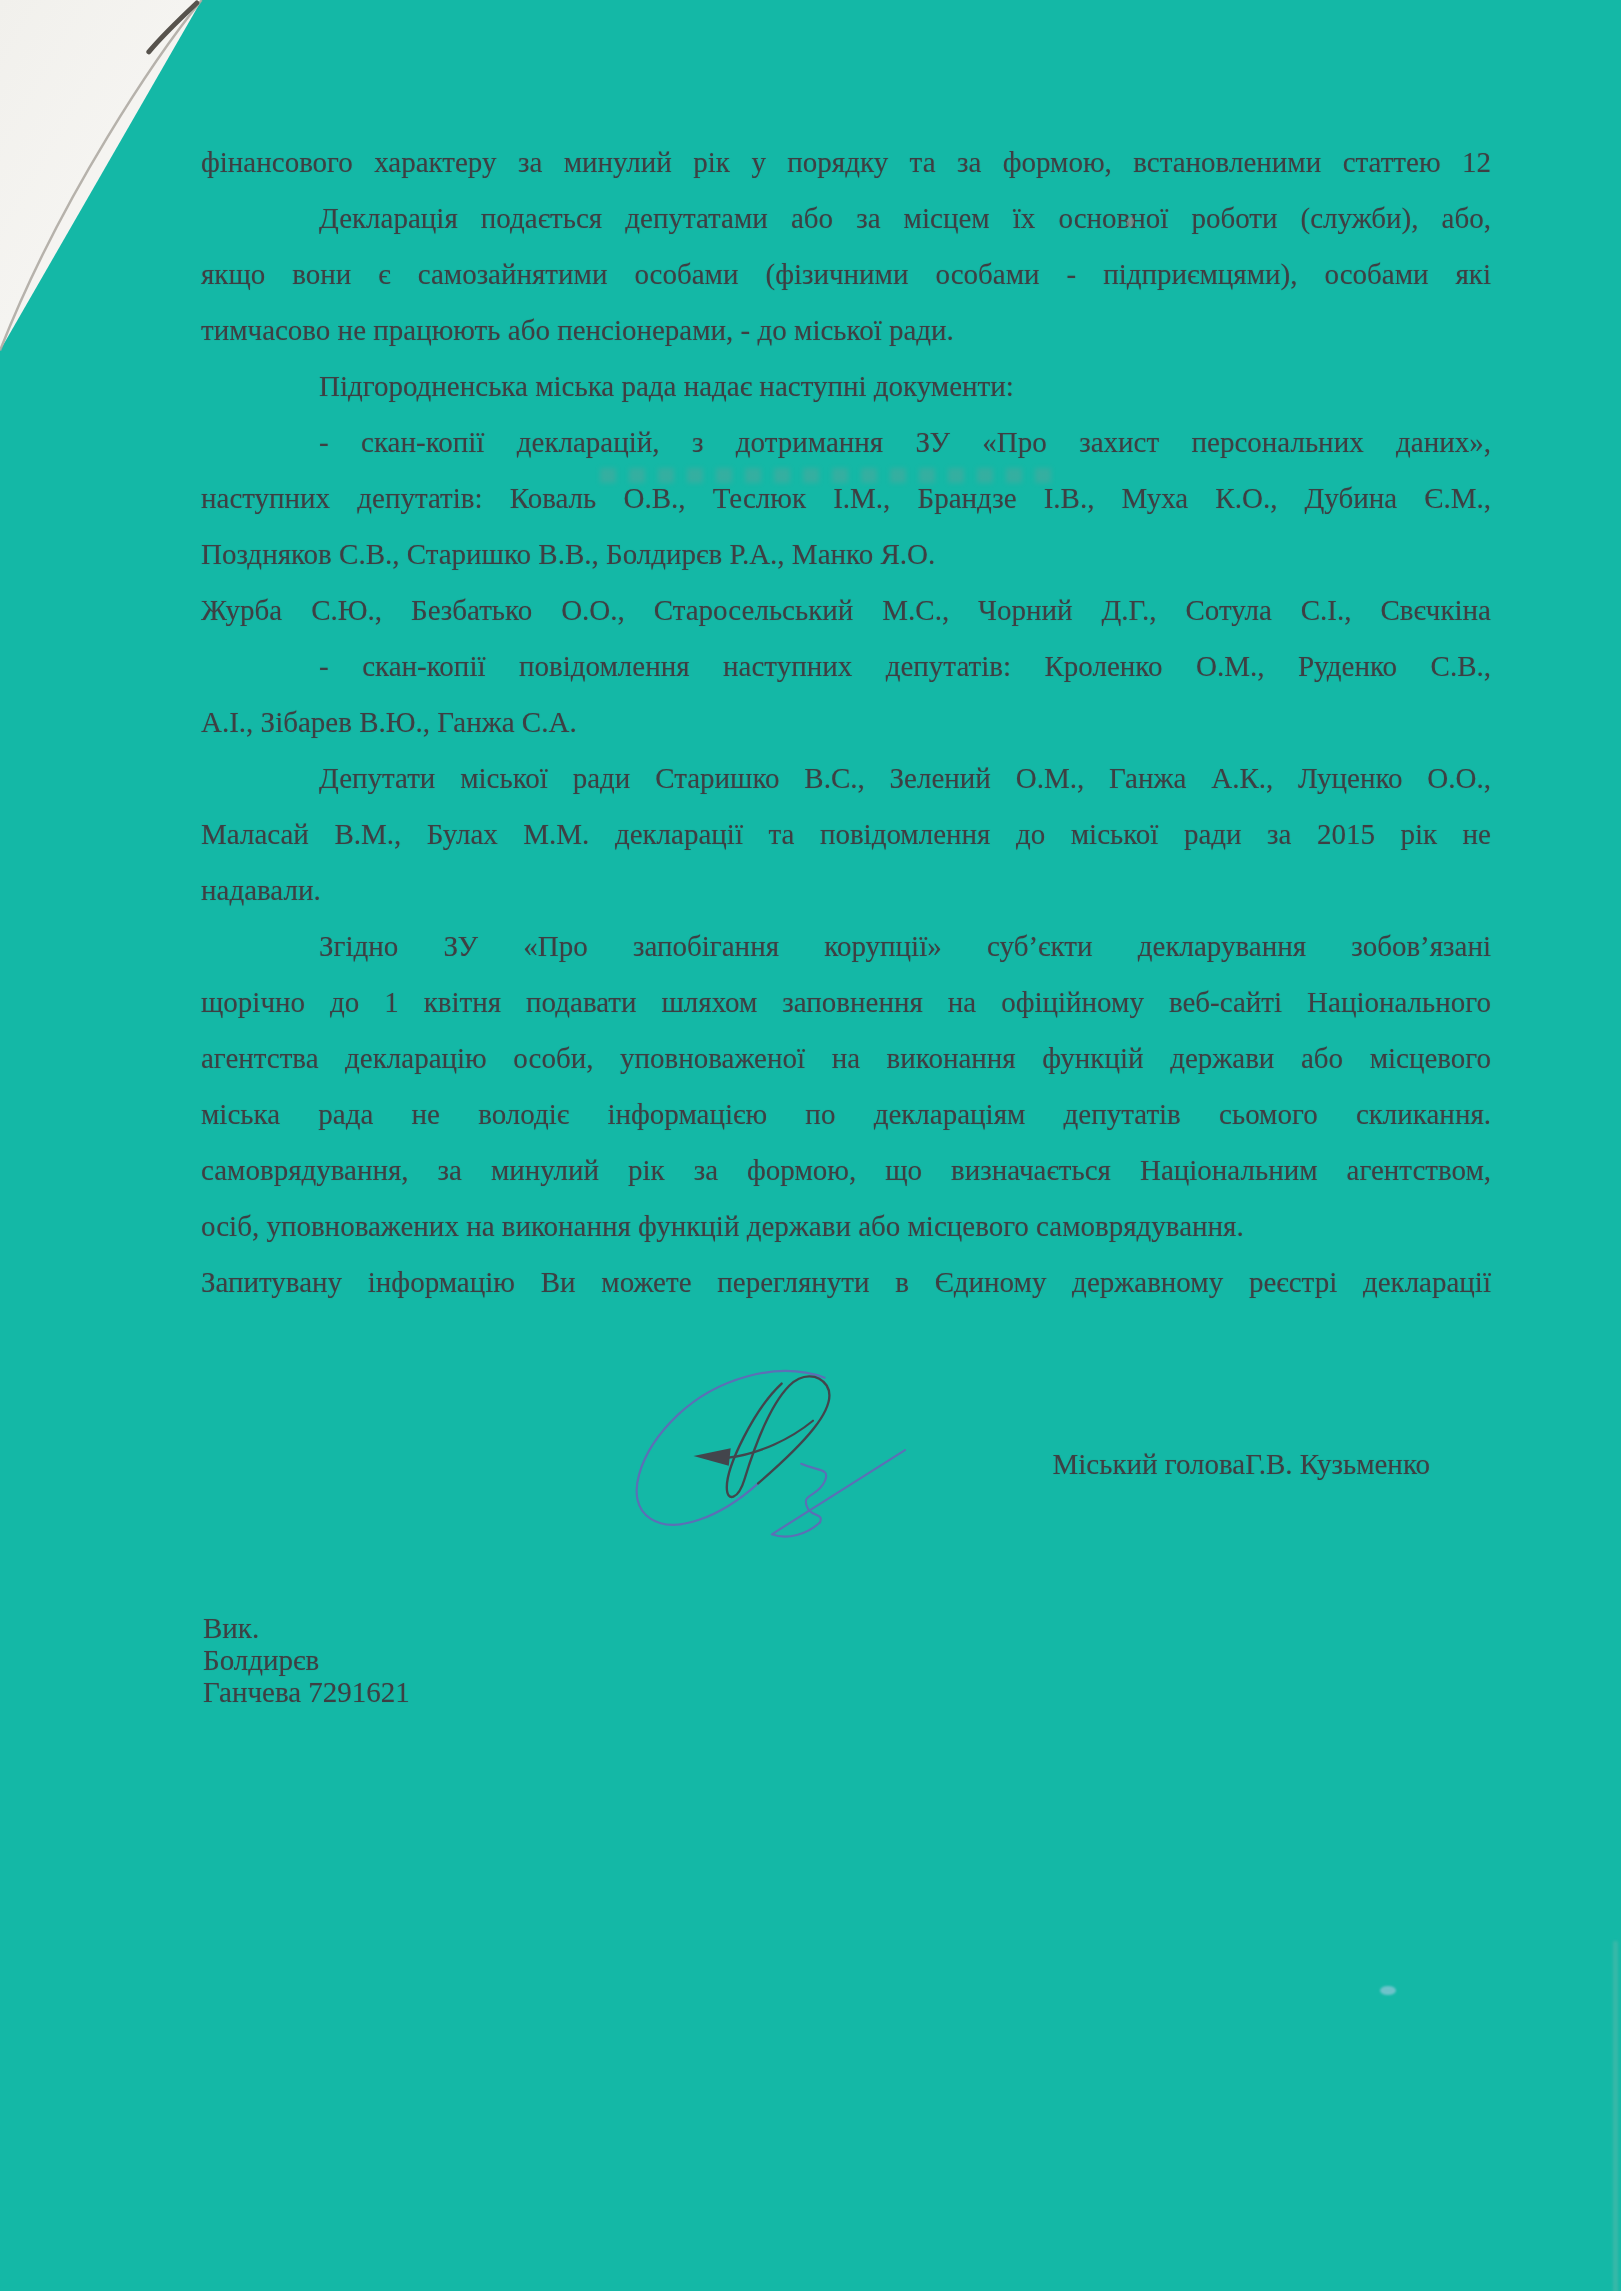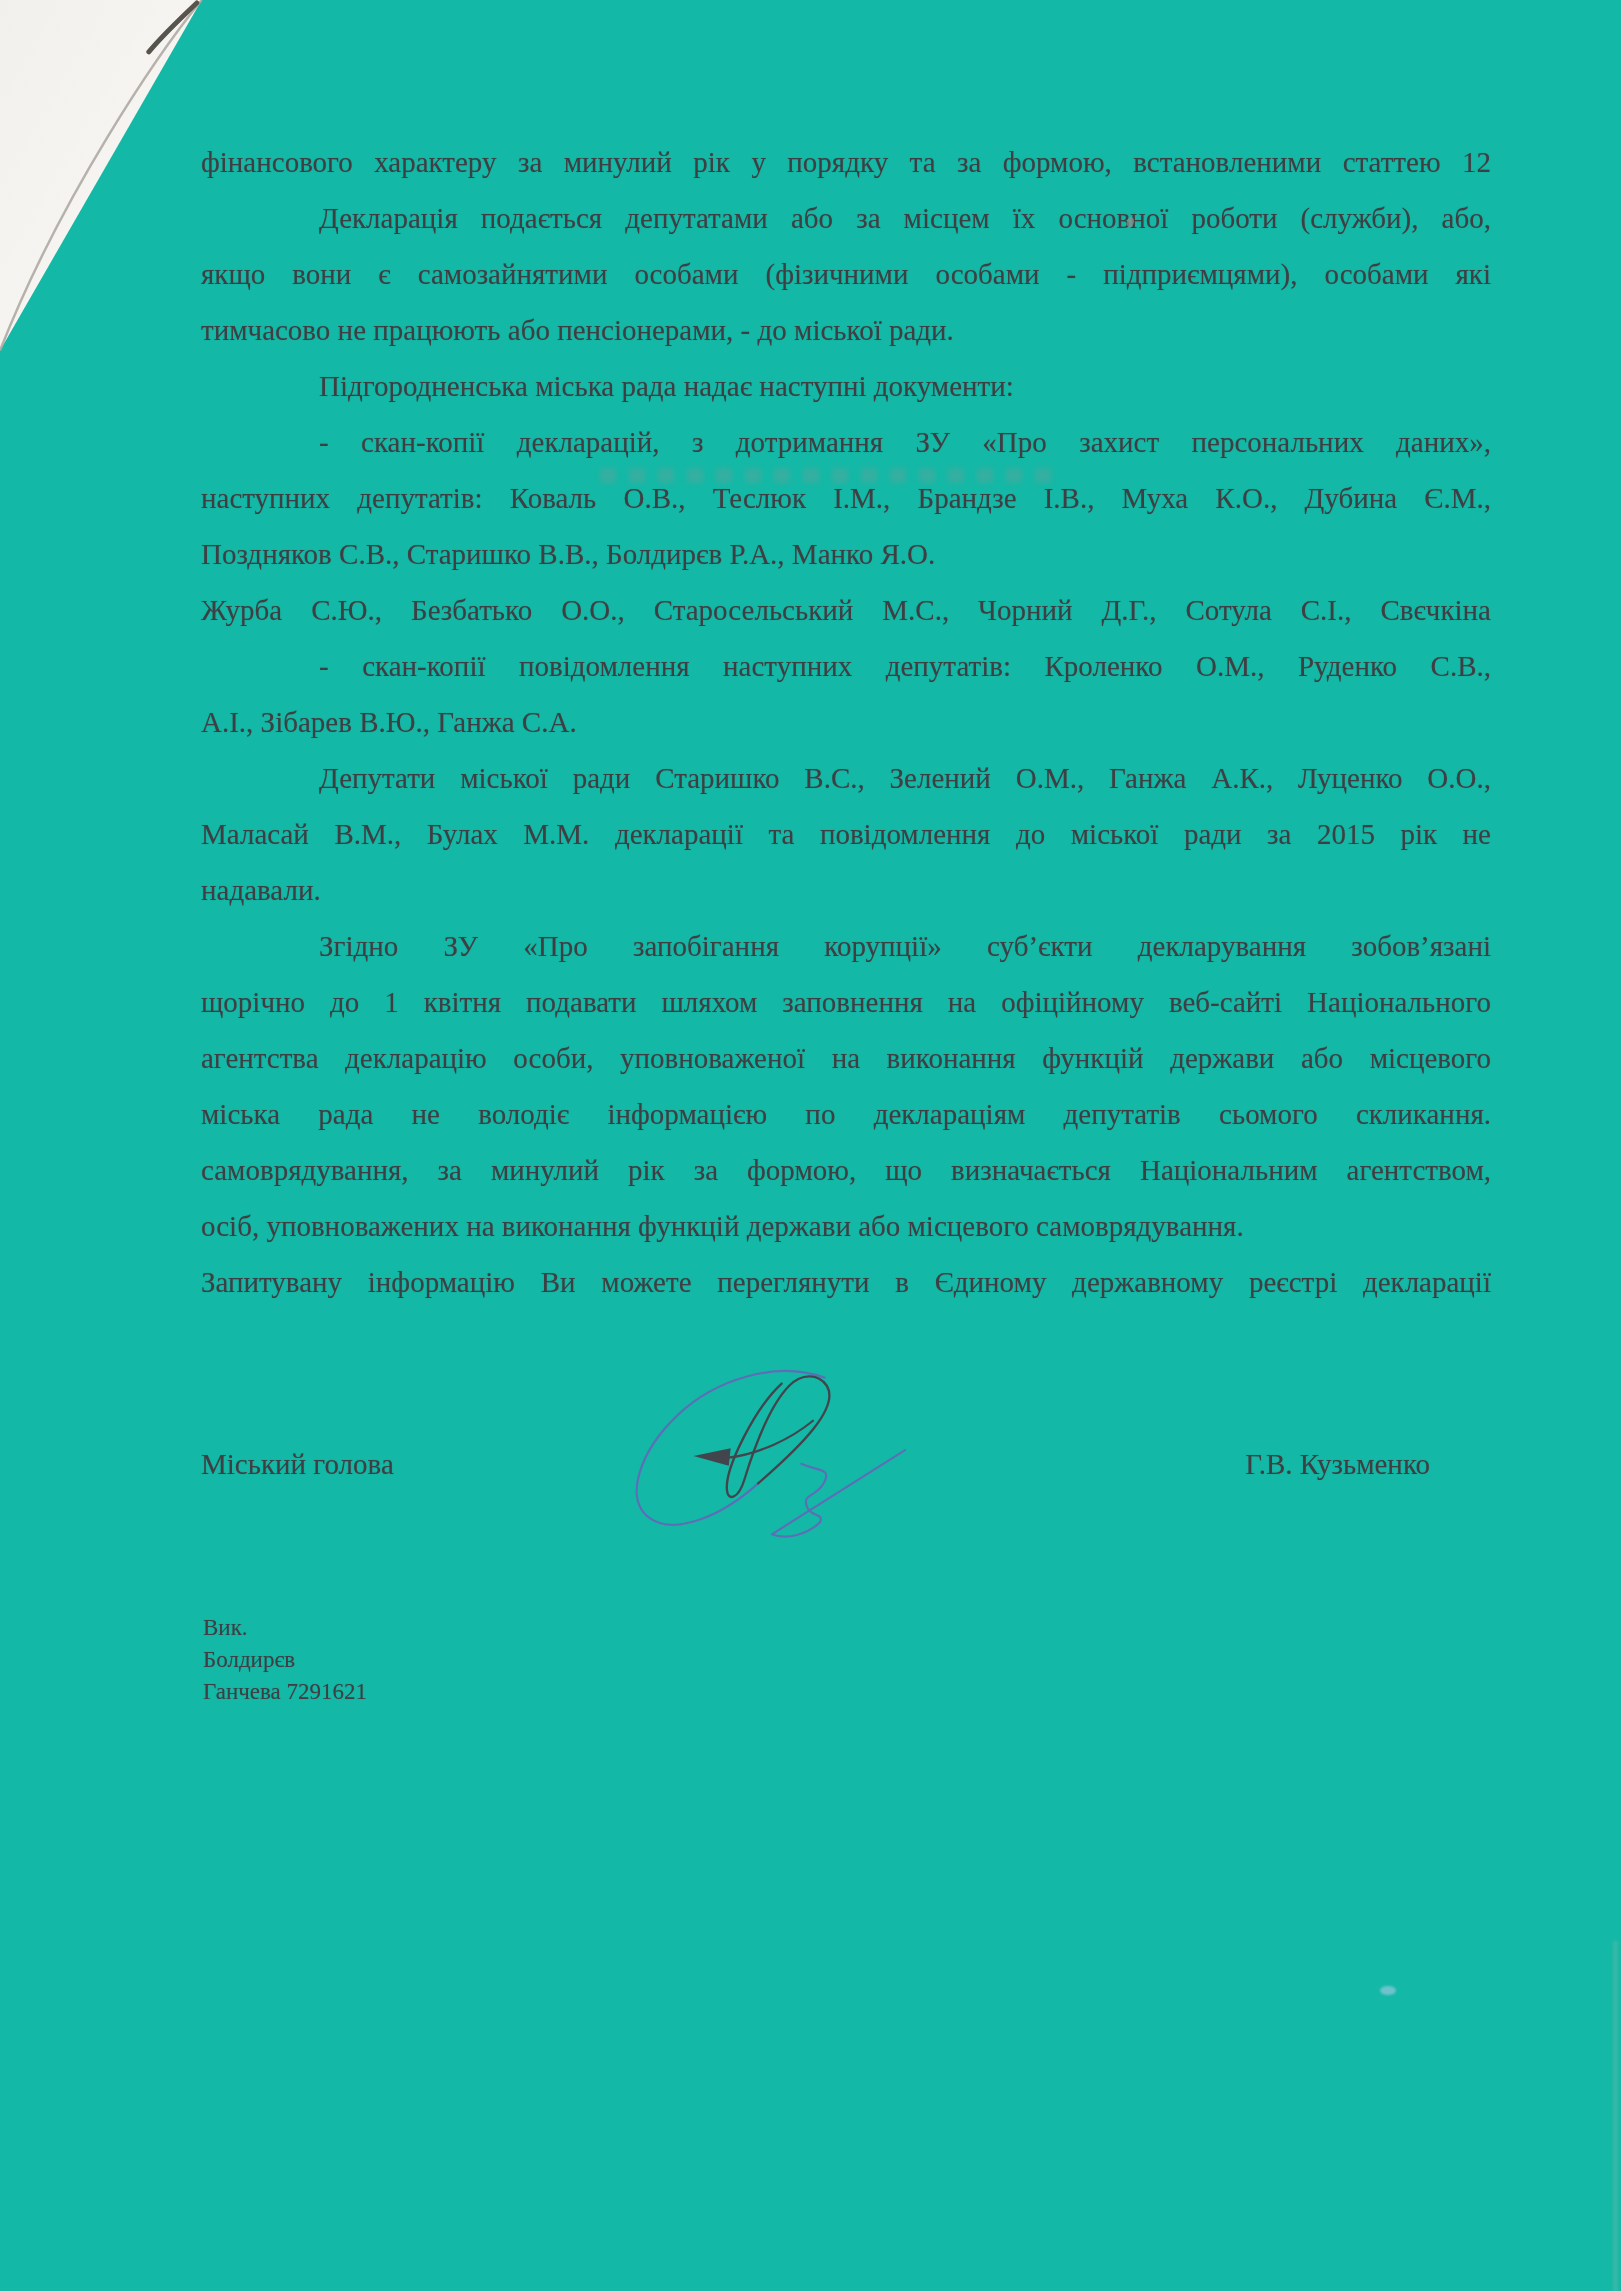--- a/index.html
+++ b/index.html
@@ -22,30 +22,30 @@
     text-align-last:justify;
     text-shadow:0 0 1px rgba(62,63,67,0.35);
     white-space:normal;
   }
   .line.last { text-align-last:left; }
   .line.indent { text-indent:118px; }
 
   
   .sig-row {
     position:absolute; left:201px; top:1448px; width:1229px;
-    display:flex; justify-content:space-between;
+    display:flex; justify-content:flex-end;
     font-size:29px;
     text-shadow:0 0 1px rgba(62,63,67,0.35);
   }
   .signature-svg { position:absolute; left:617px; top:1362px; }
 
   
   .footer {
     position:absolute; left:203px; top:1612px;
-    font-size:23px; line-height:32px;
+    font-size:29px; line-height:32px;
     text-shadow:0 0 1px rgba(62,63,67,0.35);
   }
 
   
   .fold-svg { position:absolute; left:0; top:0; }
   .ghost {
     position:absolute; left:600px; top:468px; width:451px; height:14.7px;
     background:repeating-linear-gradient(90deg, rgba(150,148,144,0.5) 0 15.7px, rgba(255,255,255,0) 15.7px 29px);
     filter:blur(2.9px); opacity:.5;
   }

